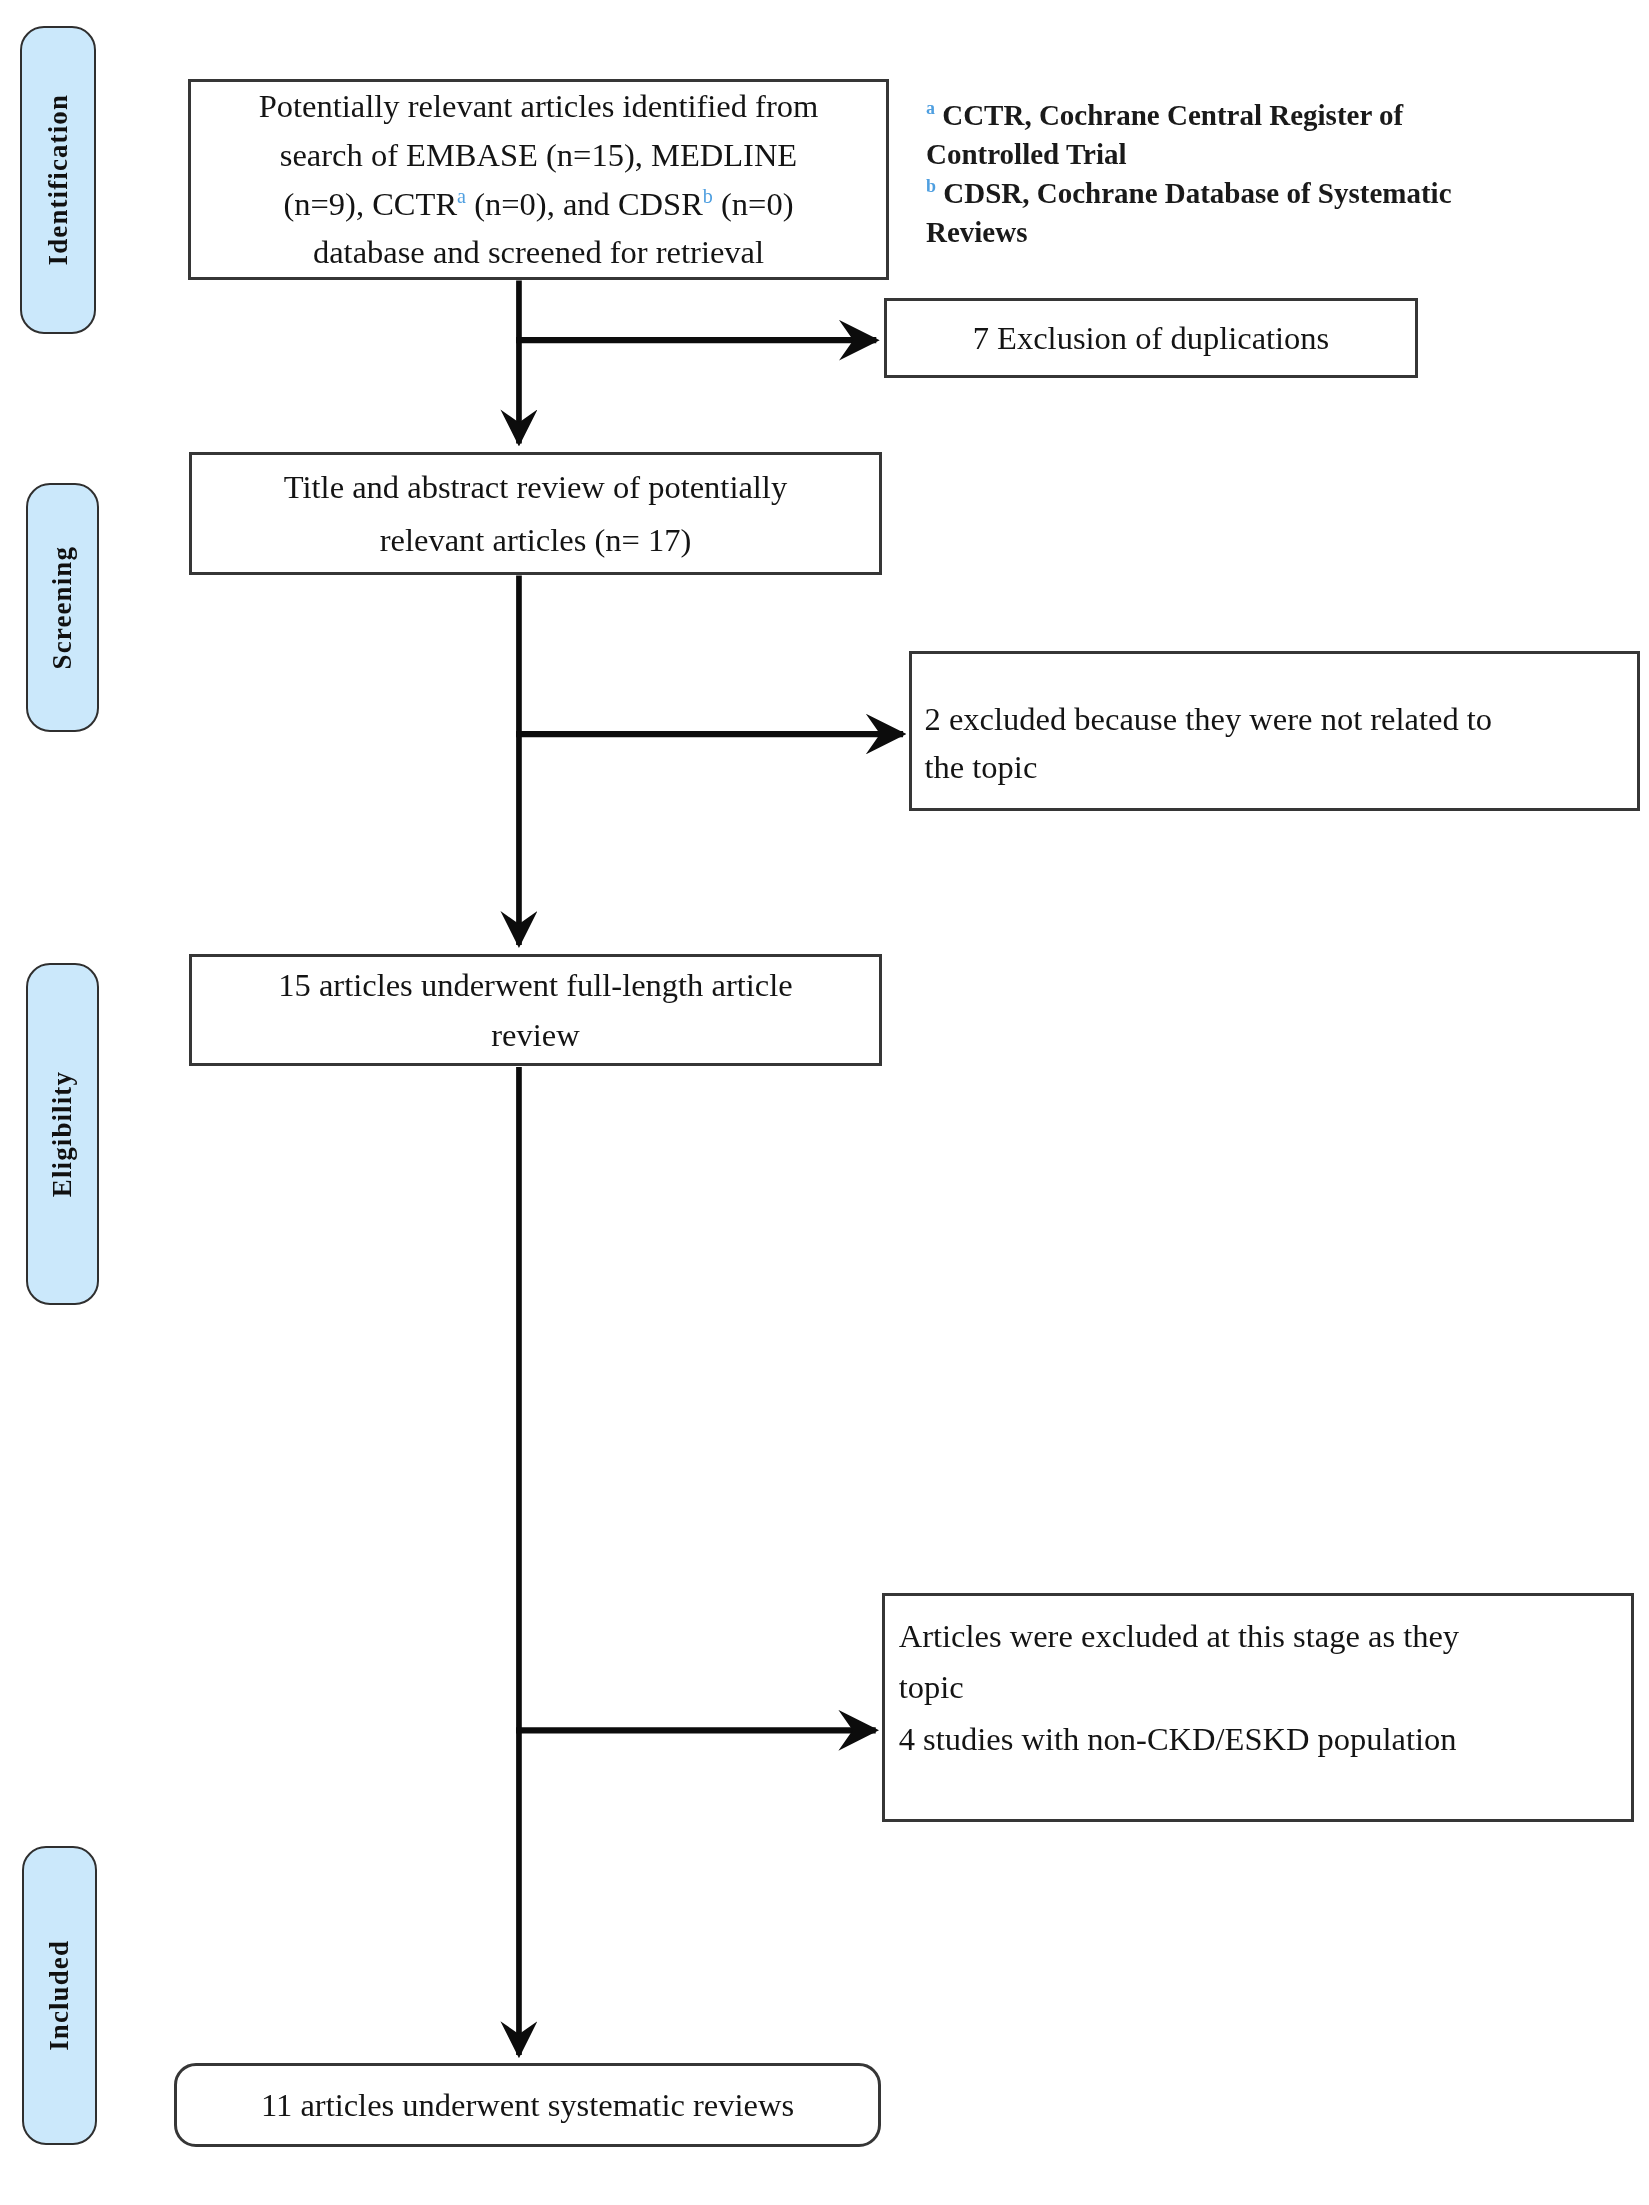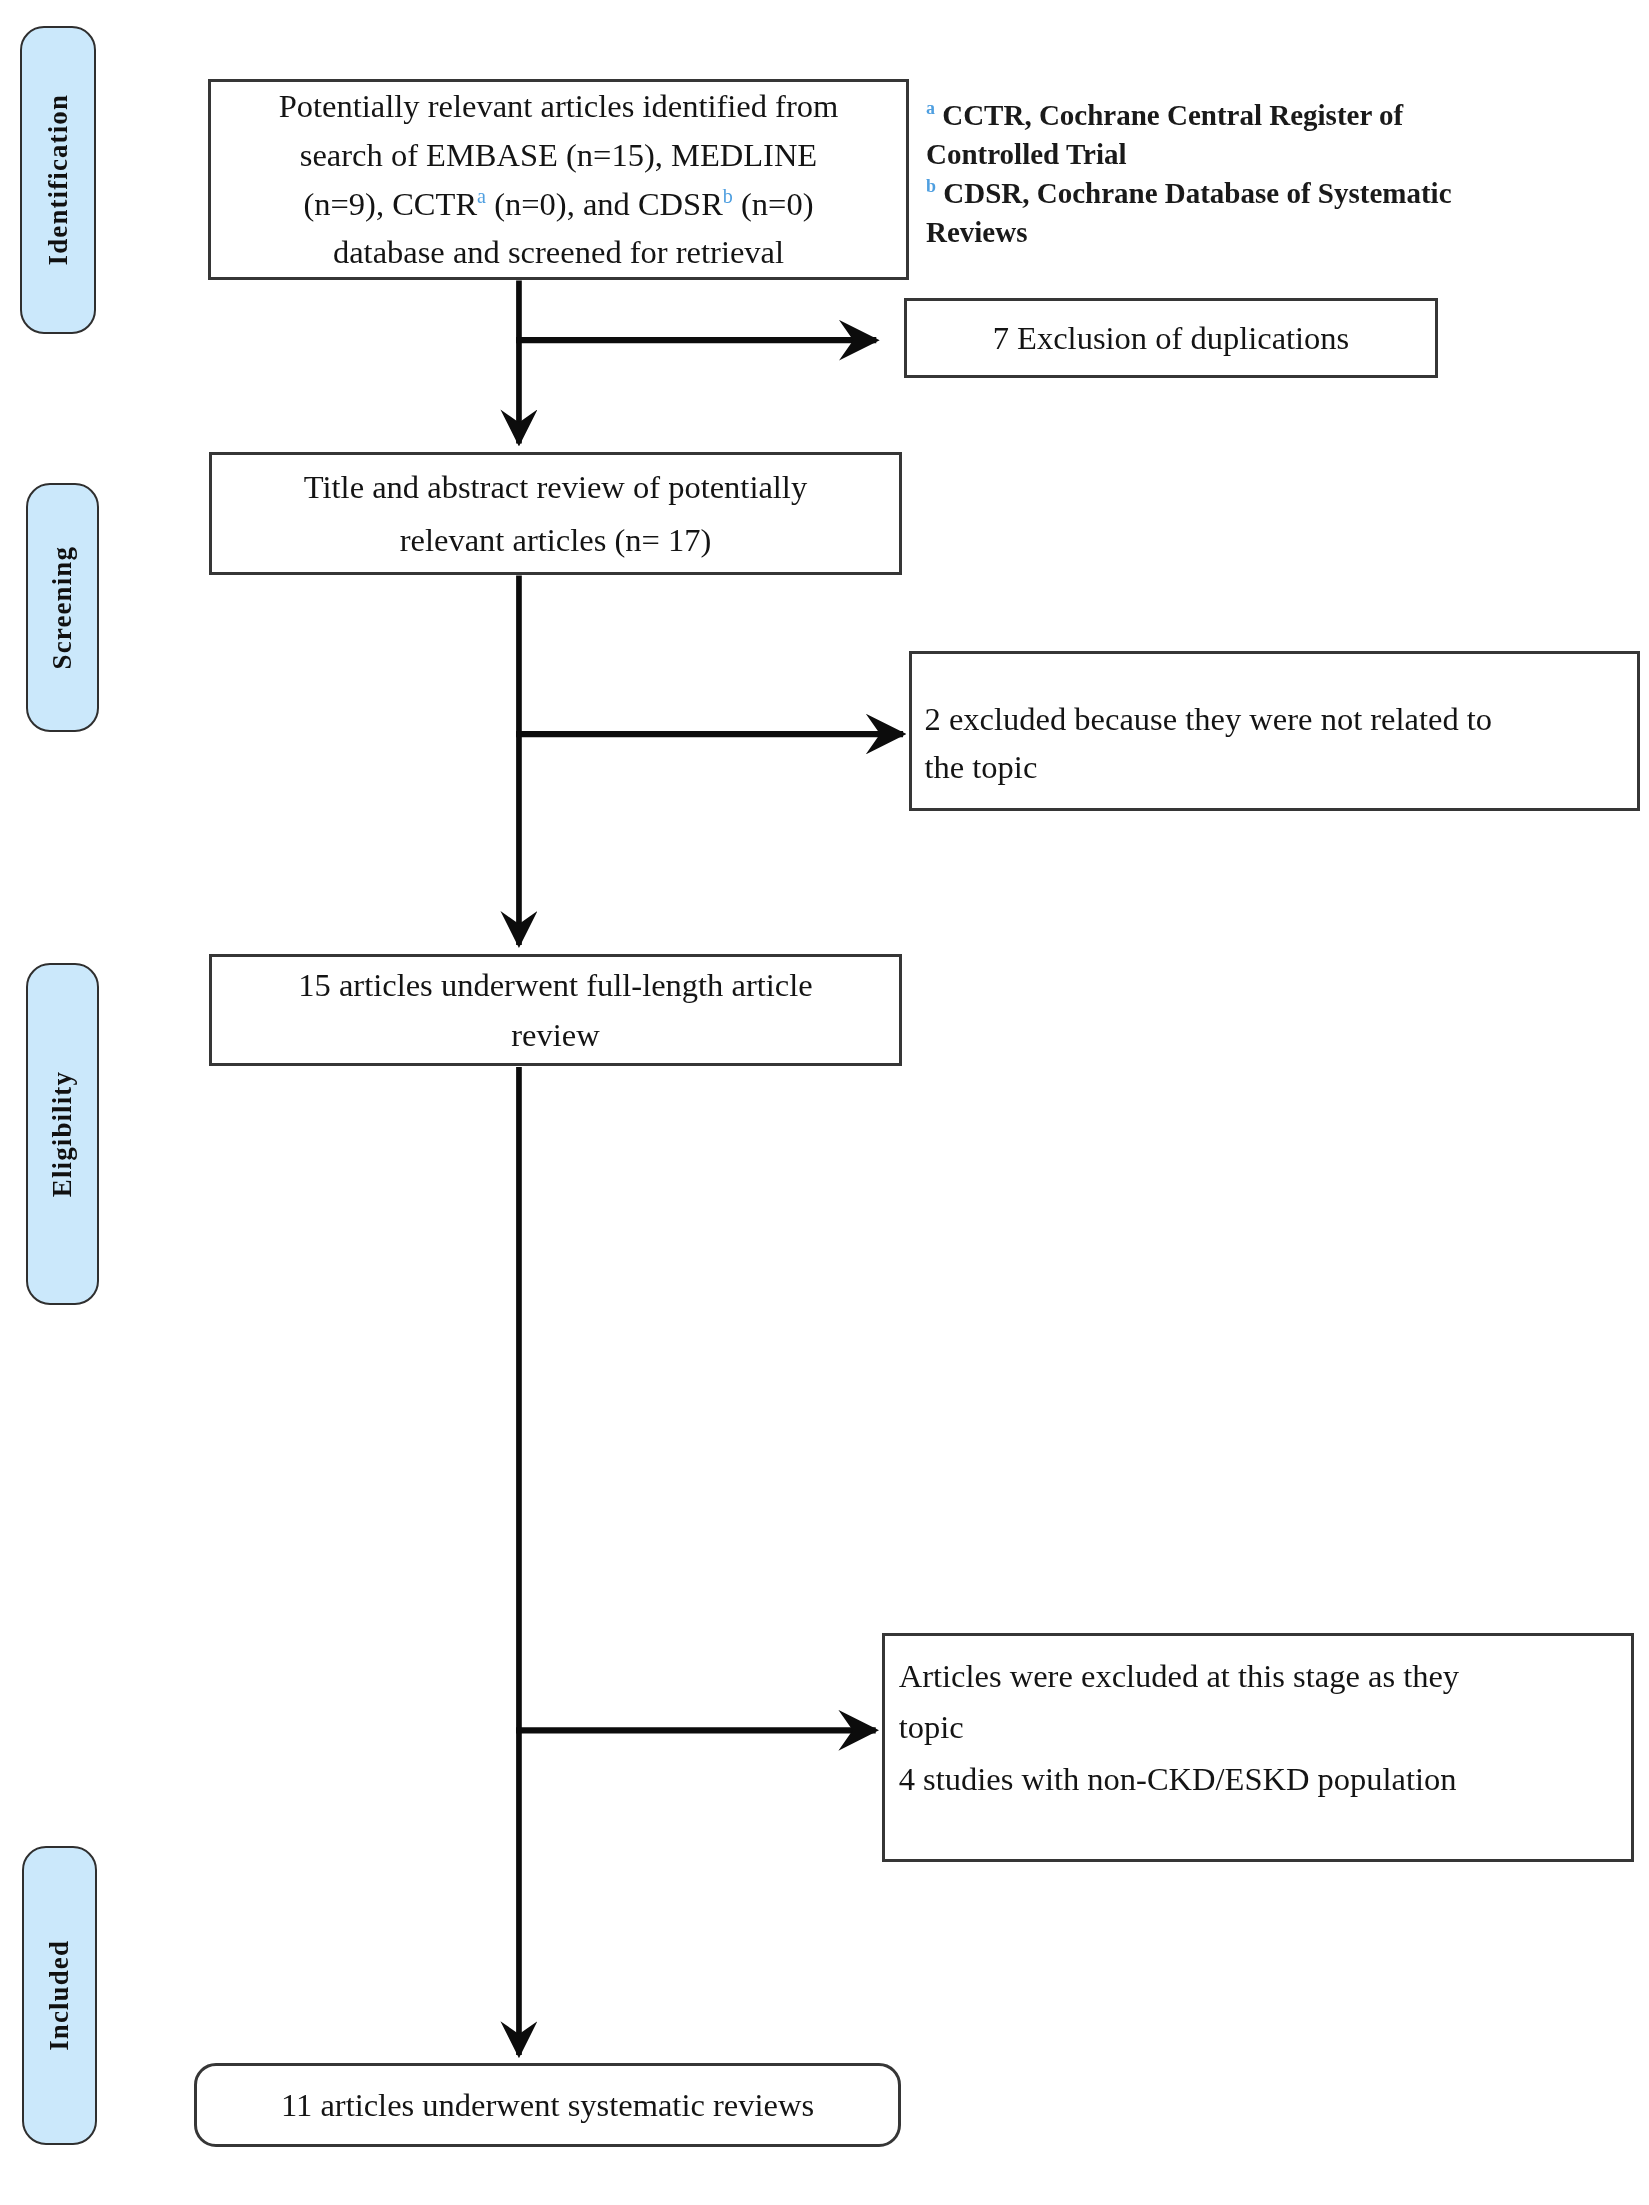--- a/index.html
+++ b/index.html
@@ -40,32 +40,32 @@
   .fbox {
     position: absolute;
     background: #ffffff;
     border: 3.4px solid #363636;
     font-size: 32.5px;
     line-height: 1.54;
     display: flex;
     flex-direction: column;
     justify-content: center;
   }
-  .fbox.center-text { text-align: center; align-items: center; margin-left: 20px; }
+  .fbox.center-text { text-align: center; align-items: center; }
 
   .box-identified     { left: 188px;  top: 79px;  width: 701px; height: 201px; line-height: 1.5; }
   .box-excl-dup       { left: 884px; top: 298px;  width: 534px;  height: 80px; }
   .box-title-abstract { left: 189px;  top: 452px;  width: 693px; height: 123px; line-height: 1.62; }
   .box-excl-notrelated{ left: 909px; top: 651px; width: 731px; height: 160px;
                         justify-content: flex-end; text-align: left;
                         padding: 0 11.4px 16px 12.5px; line-height: 1.5; }
   .box-full-length    { left: 189px;  top: 954px; width: 693px; height: 112px; line-height: 1.55; }
   .box-excl-stage     { left: 882px; top: 1593px; width: 752px; height: 229px;
                         justify-content: flex-start; text-align: left;
-                        padding: 15px 11.4px 0 13.7px; line-height: 1.58; margin-top: 40px; }
+                        padding: 15px 11.4px 0 13.7px; line-height: 1.58; }
   .box-systematic     { left: 174px;  top: 2063px; width: 707px; height: 84px; border-radius: 22px; }
 
   
   .legend {
     position: absolute;
     left: 926px; top: 96px; width: 704px;
     font-size: 29px;
     line-height: 1.35;
     color: #1a1a1a;
     font-weight: bold;

